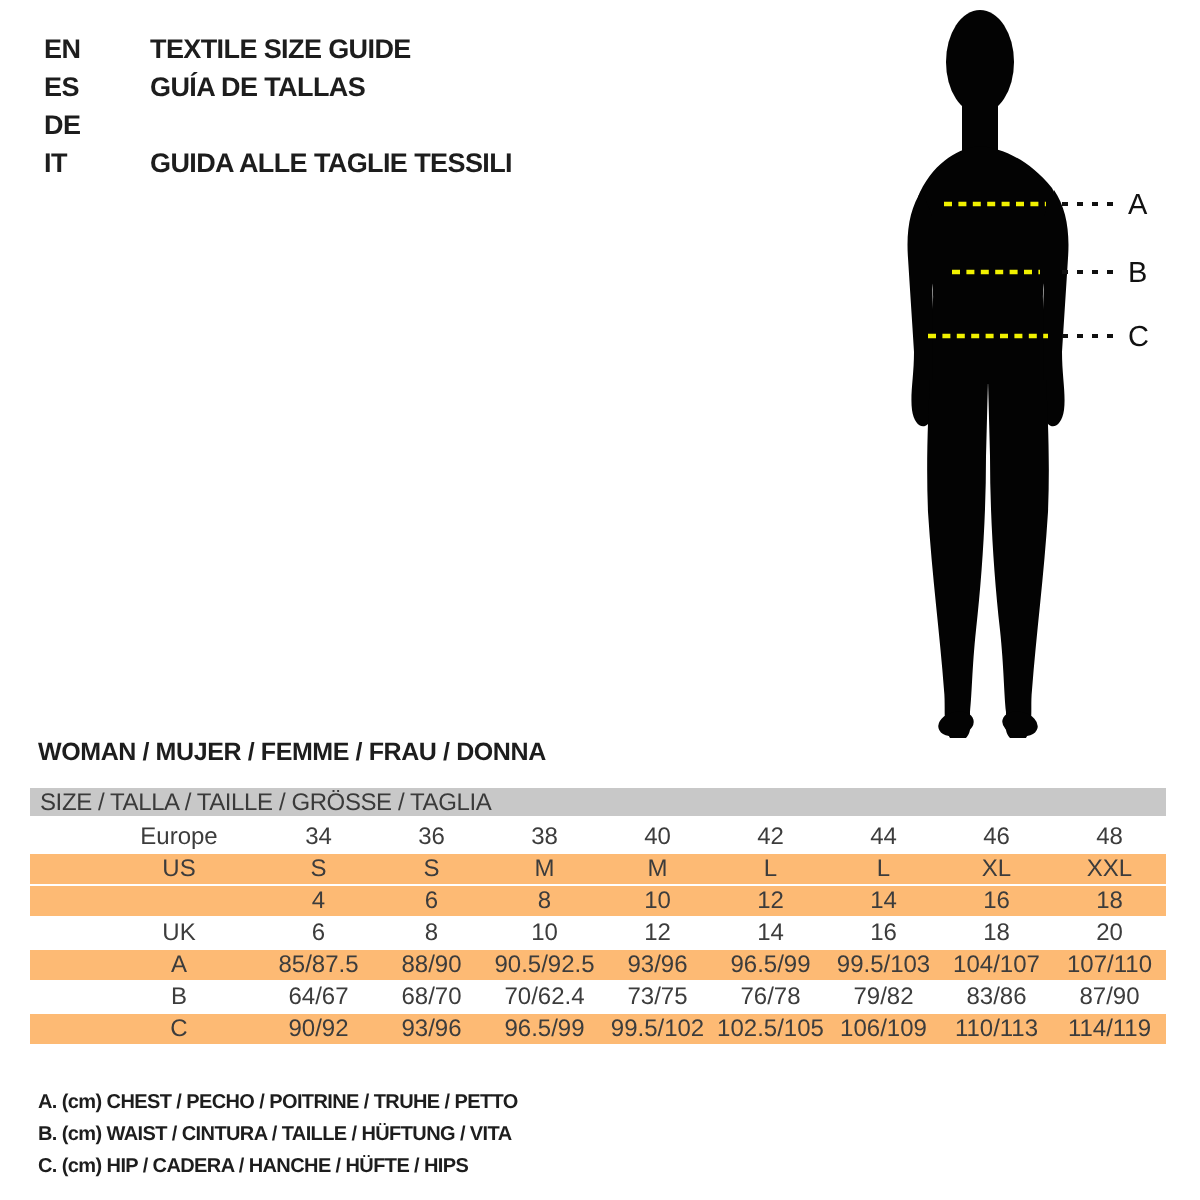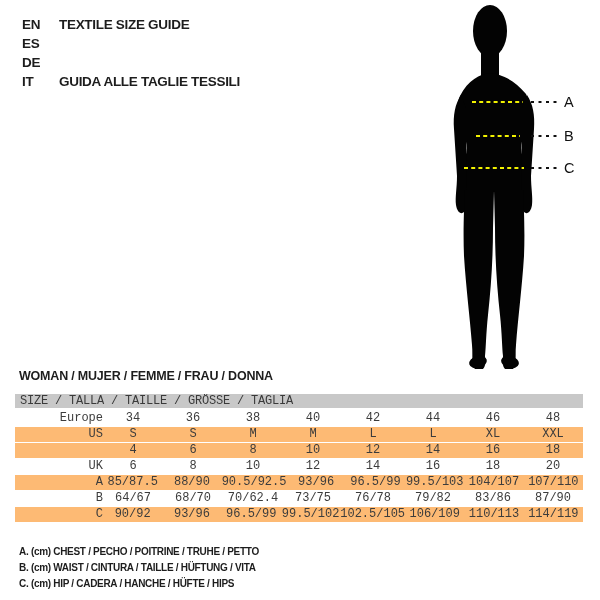--- a/index.html
+++ b/index.html
@@ -2,57 +2,58 @@
 <html><head>
 <meta charset="utf-8">
 <style>
   * { margin:0; padding:0; box-sizing:border-box; }
   html,body { width:600px; height:600px; background:#fff; }
   body { font-family:"Liberation Sans", sans-serif; color:#1d1d1d; position:relative; overflow:hidden; }
   .page { position:absolute; inset:0; background:#fff; }
 
   
   .lang-header { position:absolute; left:22px; top:15px; }
-  .lang-row { display:flex; font-weight:700; font-size:13.5px; line-height:19px; letter-spacing:-0.3px; }
+  .lang-row { display:flex; font-weight:700; font-size:13.5px; line-height:19px; letter-spacing:-0.3px;gap:16px; }
   .lang-code { width:37px; flex:0 0 37px; }
   .lang-label { white-space:nowrap;text-align:right; }
 
   
   .diagram { position:absolute; left:420px; top:0; }
   .marker-label { font-family:"Liberation Sans", sans-serif; font-size:14.5px; fill:#111; }
 
   
   .section-title { position:absolute; left:19px; top:369px; font-weight:700; font-size:12.5px; letter-spacing:-0.2px; }
 
   
-  .size-table { position:absolute; left:15px; top:394px; width:568px; font-size:12px;font-family:Liberation Mono, monospace; }
+  .size-table { position:absolute; left:15px; top:394px; width:568px; font-size:12px; }
   .t-header { background:#c8c8c8; height:14px; line-height:14px; padding-left:5px; font-size:12px;
               color:#3a3a3a; letter-spacing:-0.2px; margin-bottom:2px; }
   .t-row { display:flex; height:16px; line-height:16px; }
   .t-row.shade { background:#fdba74; box-shadow:inset 0 1px 0 #fff; }
   .cell { flex:1; text-align:center; color:#3c3c3c; white-space:nowrap; }
-  .cell.label { flex:0 0 88px; text-align:right; padding-left:5px; }
+  .cell.label { flex:0 0 88px; text-align:center; padding-left:5px;margin-left:28px; }
 
   
   .legend { position:absolute; left:19px; top:544px; font-weight:700; font-size:10px;
             line-height:15.8px; letter-spacing:-0.3px; }
   .legend-line { white-space:nowrap; }
 </style>
 </head>
 <body>
 
 <div class="page">
 
   <section class="lang-header">
       <div class="lang-row">
         <span class="lang-code">EN</span>
         <span class="lang-label">TEXTILE SIZE GUIDE</span>
       </div>
       <div class="lang-row">
         <span class="lang-code">ES</span>
+        <span class="lang-label">GUÍA DE TALLAS</span>
       </div>
       <div class="lang-row">
         <span class="lang-code">DE</span>
       </div>
       <div class="lang-row">
         <span class="lang-code">IT</span>
         <span class="lang-label">GUIDA ALLE TAGLIE TESSILI</span>
       </div>
     </section>
 

